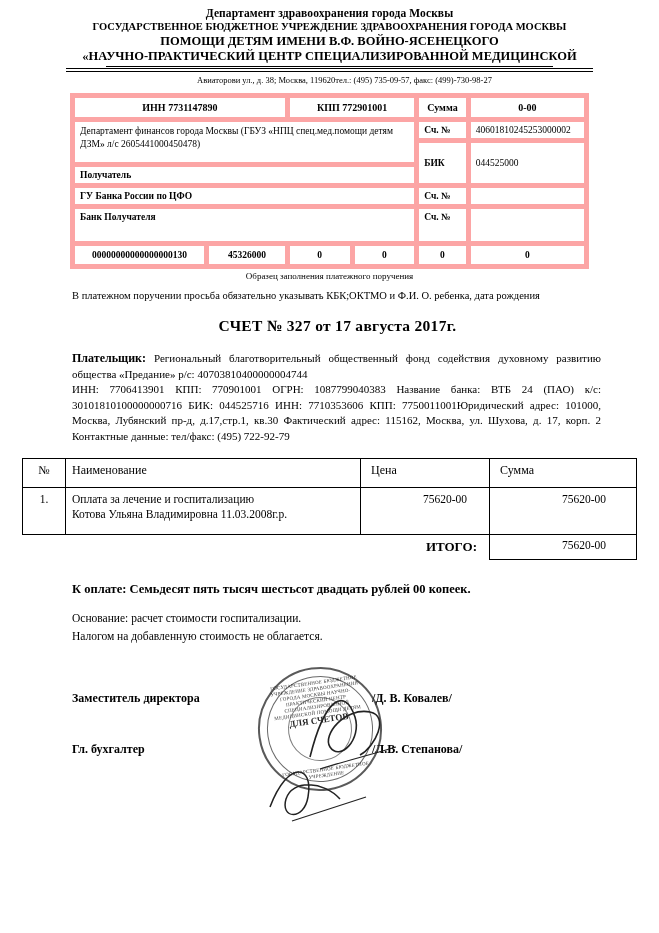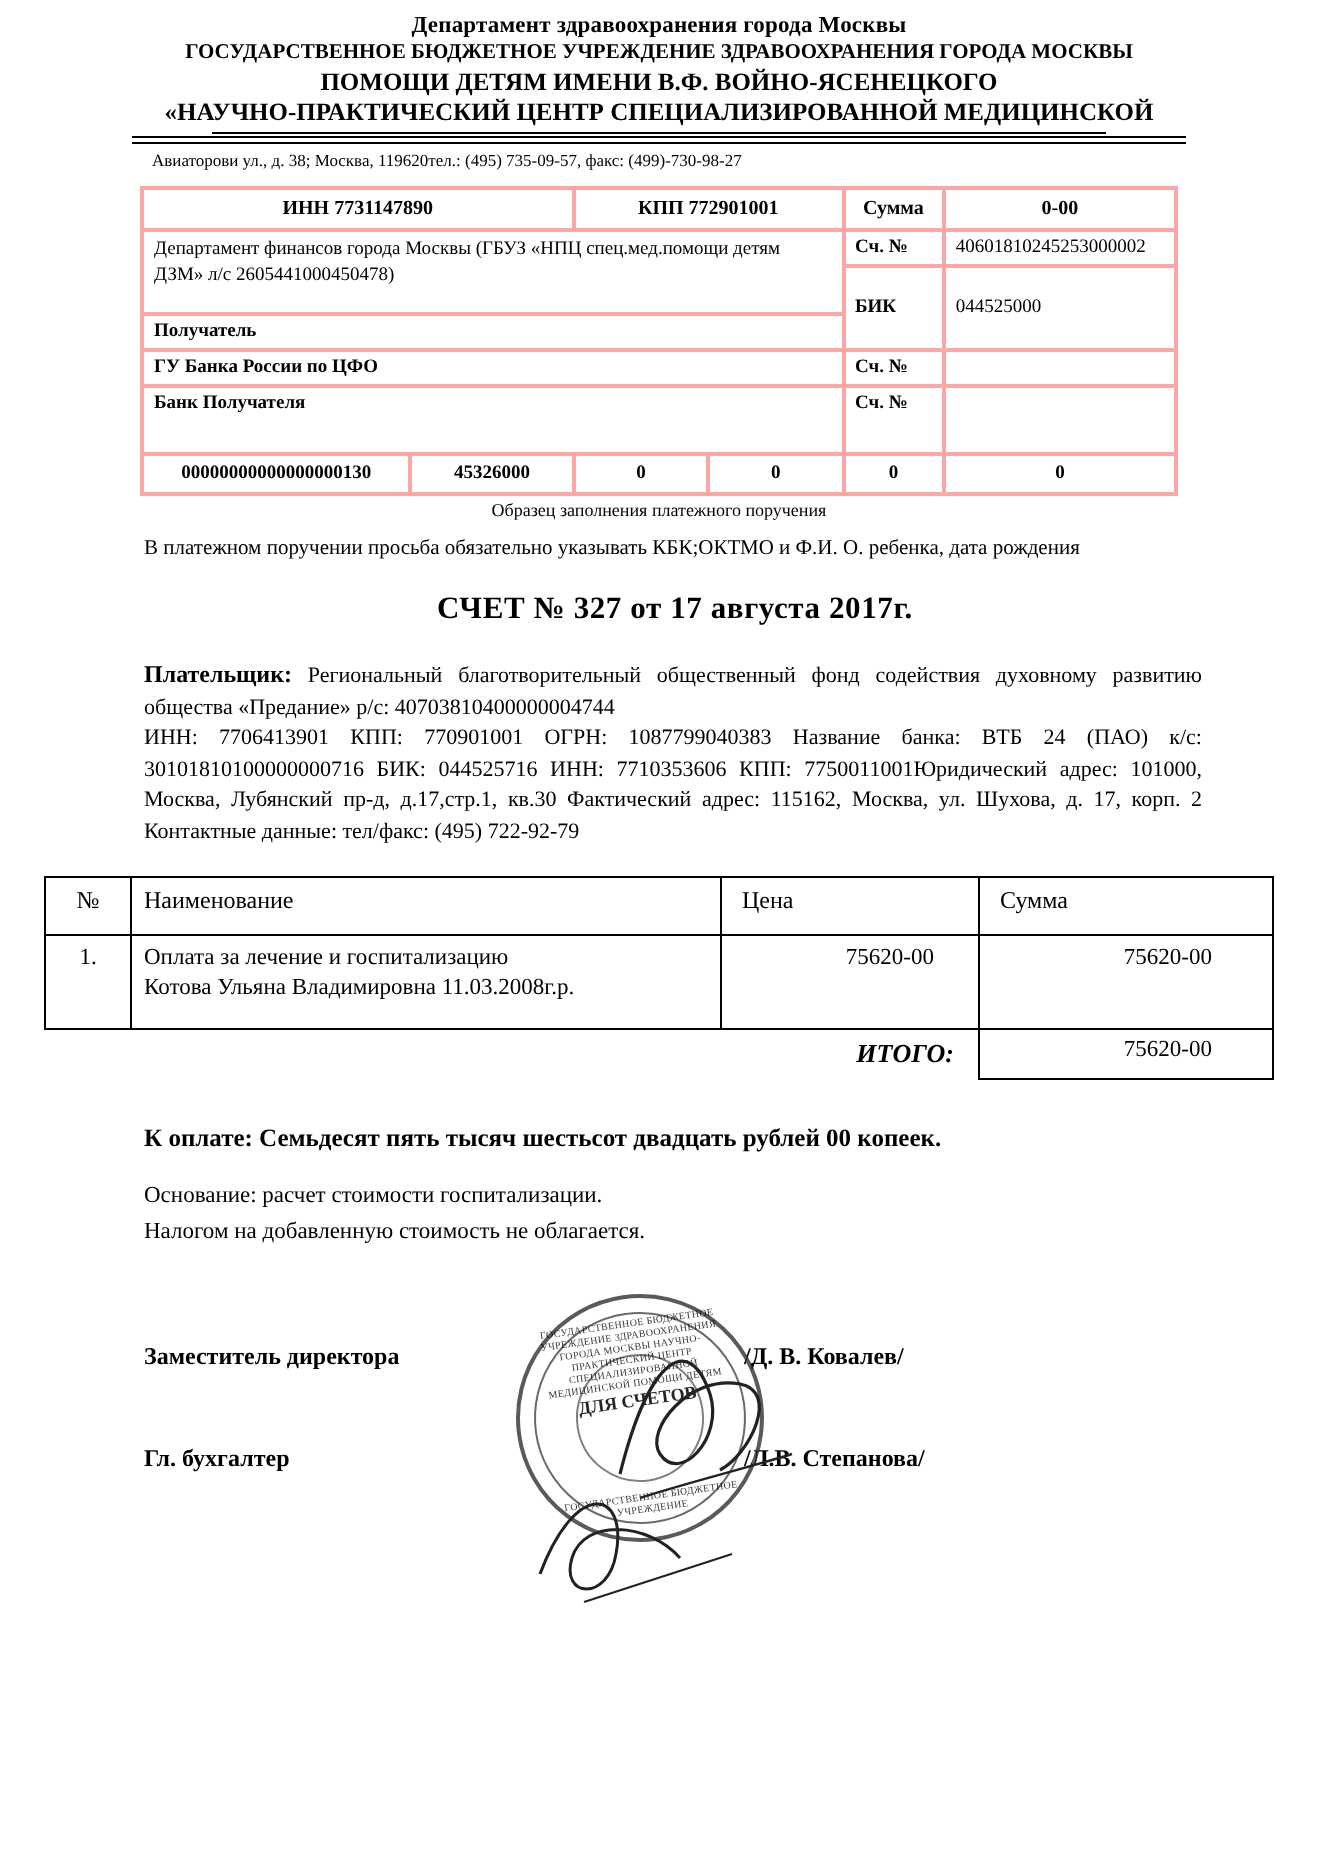--- a/index.html
+++ b/index.html
@@ -54,35 +54,36 @@
   .rule {
     border-bottom: 1px solid #000;
     margin: 2px 66px 0 66px;
   }
   .rule2 {
     border-bottom: 1px solid #000;
     margin: 1px 66px 0 66px;
   }
   .contacts {
     display: flex;
-    justify-content: flex-start;
+    justify-content: center;
     font-size: 8.5px;
     padding: 3px 70px 0 76px;
+    margin-left: 24px;
   }
 
   
   .req {
     margin: 8px 70px 0 70px;
     border: 1px solid #000;
     border-collapse: collapse;
     width: 519px;
     font-size: 9.5px;
   }
   .req td {
-    border: 2px solid #fca5a5;
+    border: 5px solid #fca5a5;
     padding: 3px 5px;
     vertical-align: top;
   }
   .req .tall { height: 26px; }
   .inn-row td { text-align: center; font-weight: bold; font-size: 10px; padding: 4px 0; }
   .payer-cell { height: 34px; font-size: 9.5px; line-height: 13px; }
   .label-cell { font-weight: bold; font-size: 9.5px; }
   .kbk-row td { text-align: center; font-weight: bold; font-size: 9.5px; padding: 4px 2px; }
 
   .caption {
@@ -145,21 +146,21 @@
     font-weight: bold;
     font-size: 13px;
     border: none;
     padding-right: 12px;
   }
   .items .total-val {
     text-align: right;
     padding-right: 30px;
     font-size: 11.5px;
   }
-  .noborder { border: none !important; font-style: italic; }
+  .noborder { border: none !important; }
 
   
   .topay {
     margin: 22px 0 0 72px;
     font-size: 12.5px;
     font-weight: bold;
   }
   .basis {
     margin: 12px 0 0 72px;
     font-size: 11.5px;

